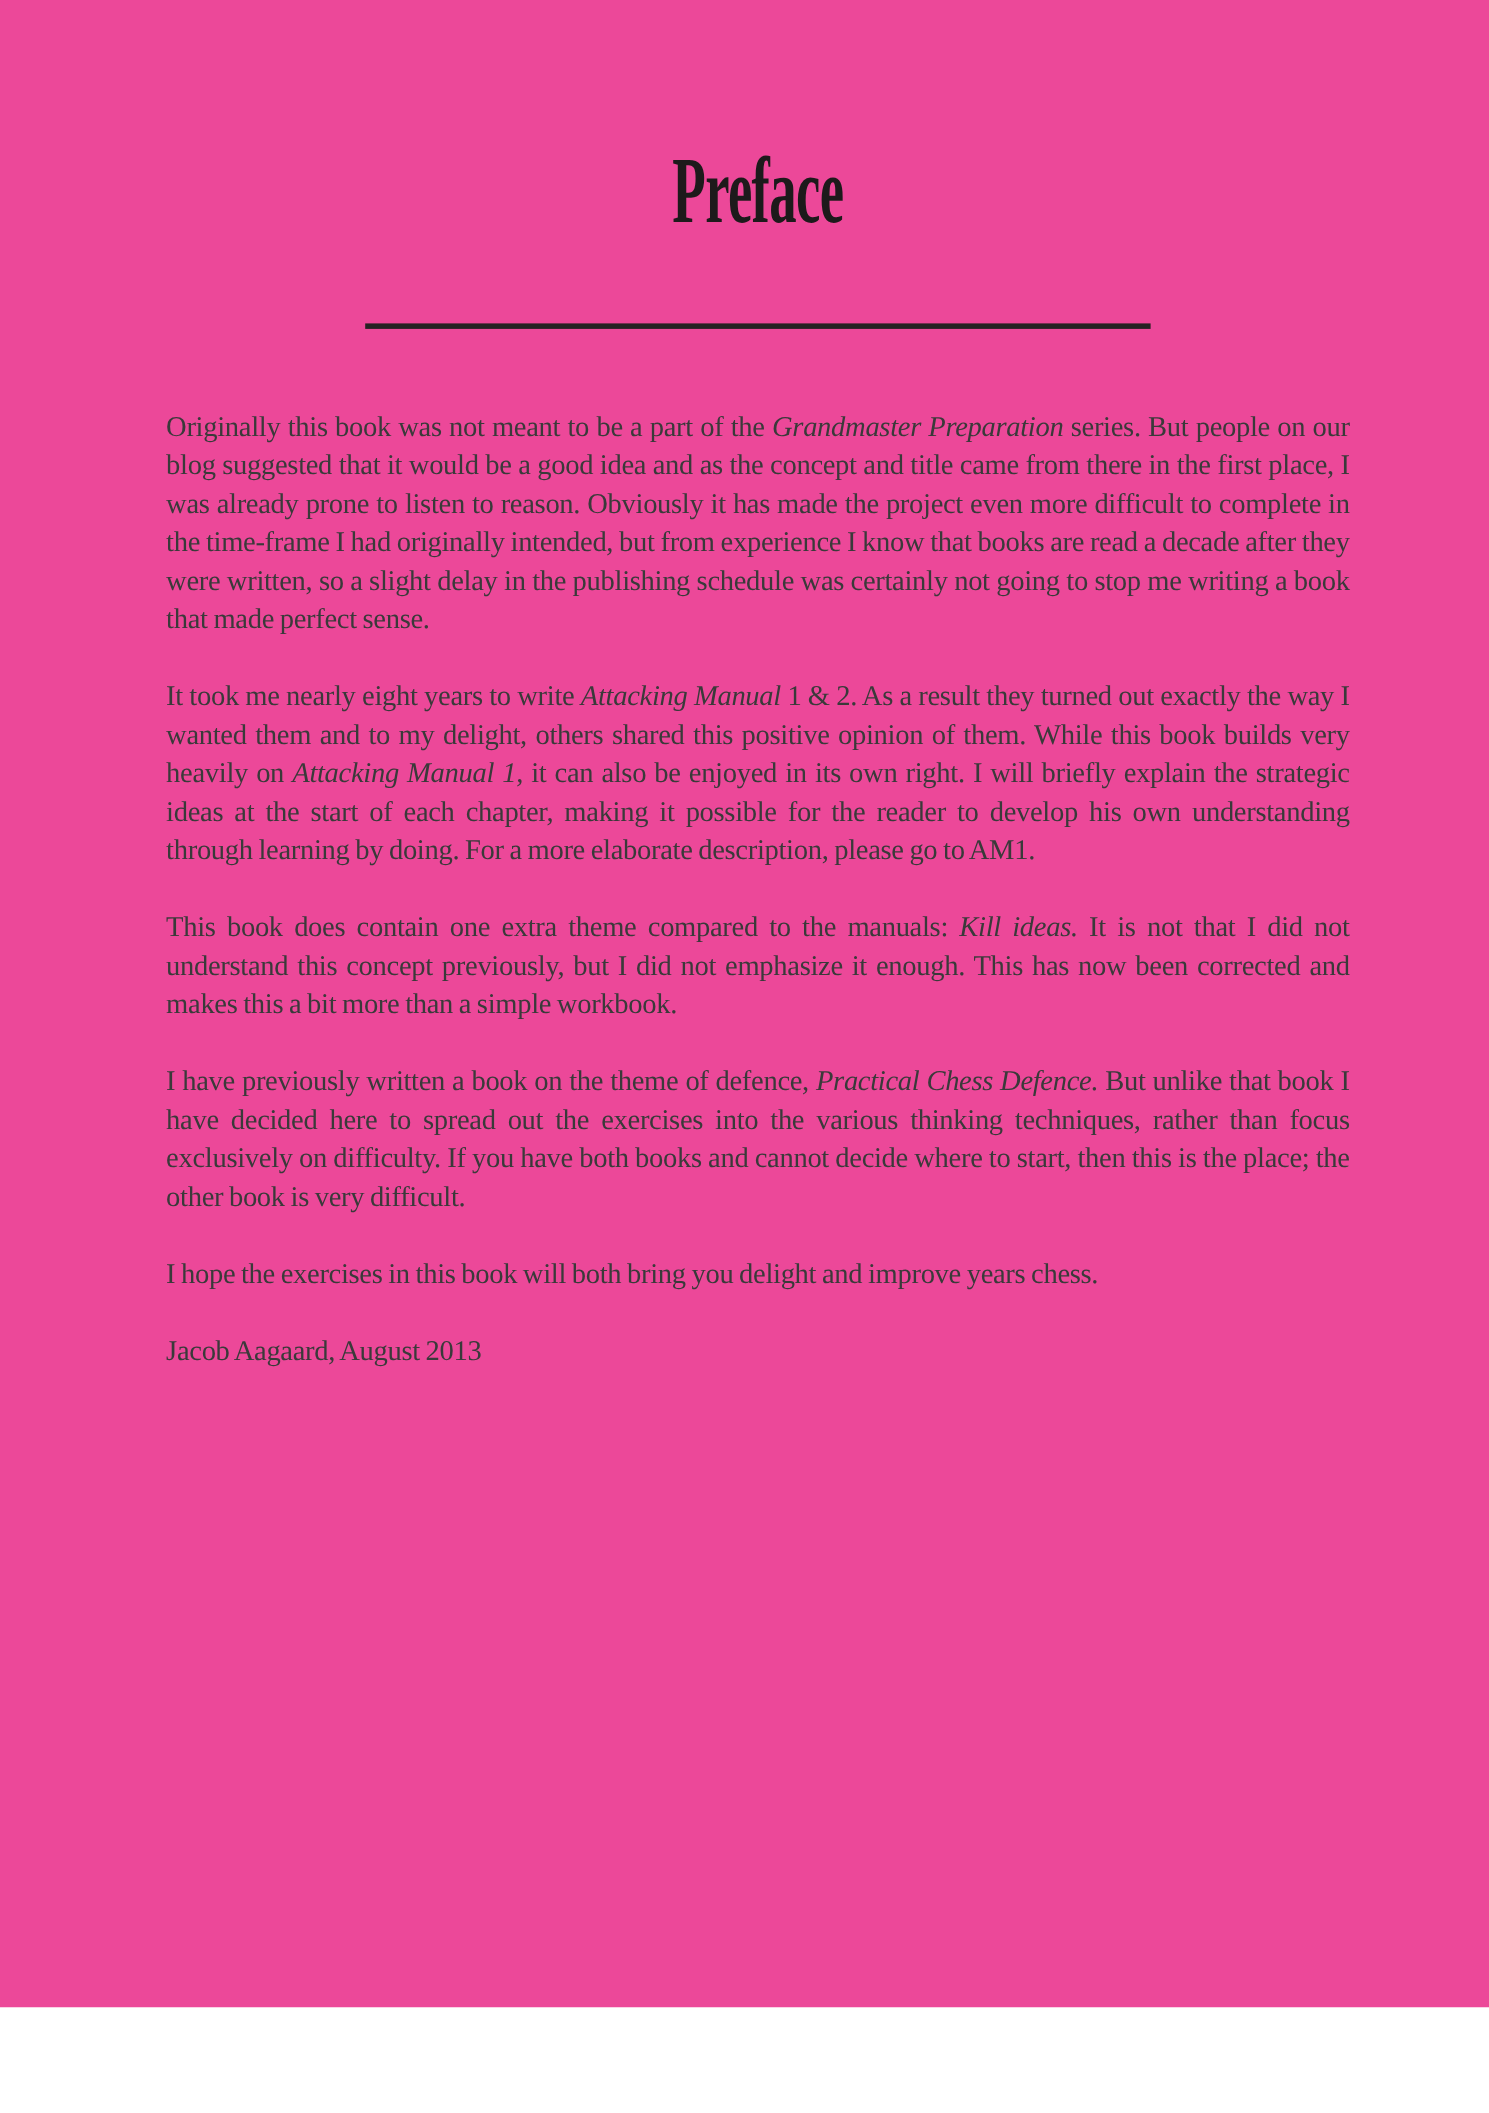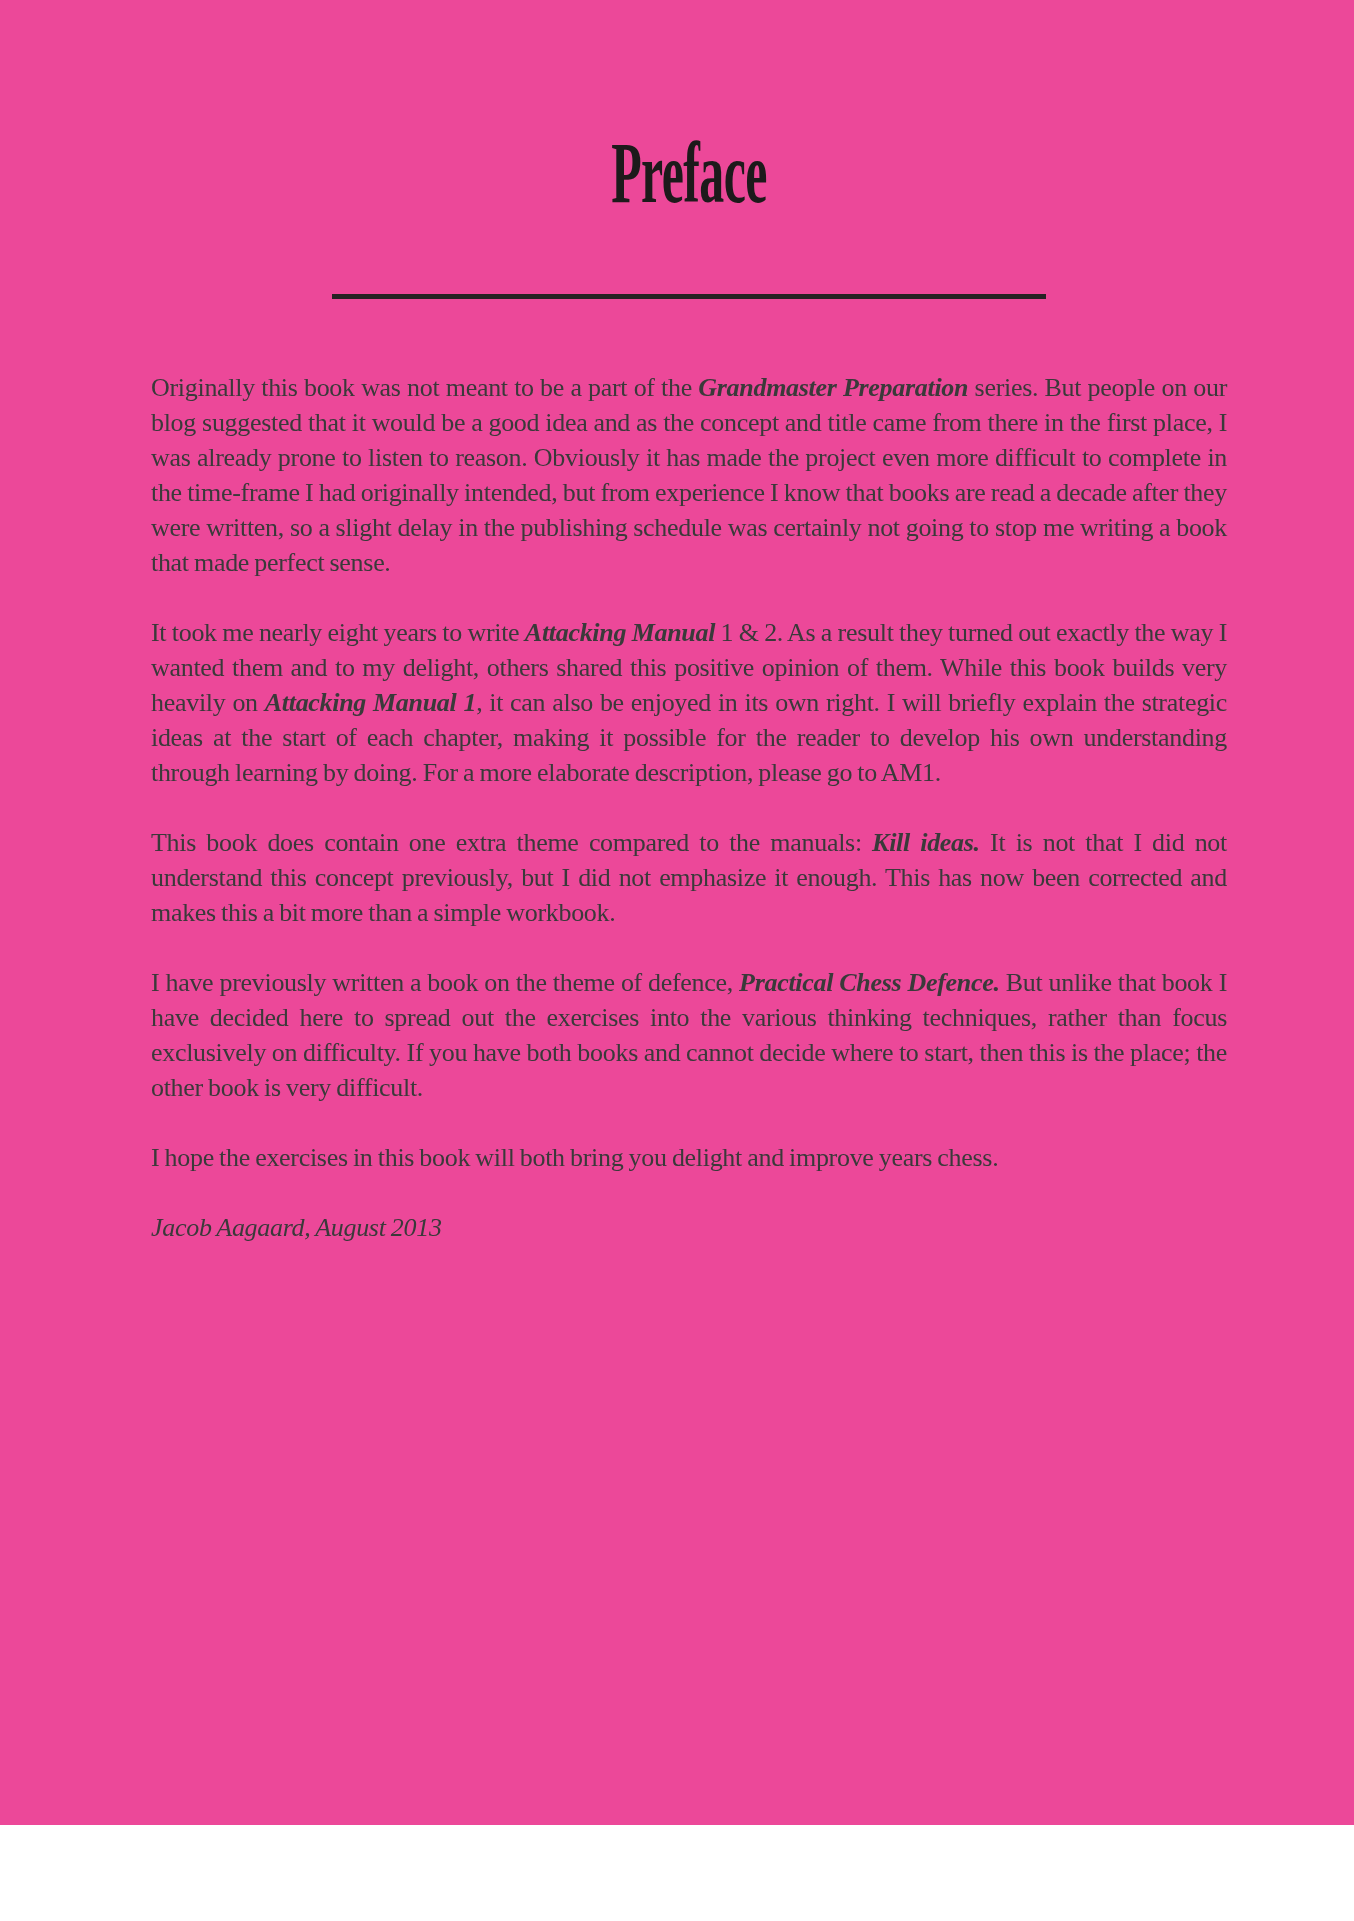--- a/index.html
+++ b/index.html
@@ -34,26 +34,26 @@
   .text-col {
     width: 1076px;
     margin: 71px auto 0 auto;
     font-size: 26px;
     line-height: 35px;
     letter-spacing: -0.3px;
     word-spacing: -1px;
     text-align: justify;
   }
   .para { margin: 0 0 35px 0; }
-  .it { font-style: italic; font-weight: bold; }
+  .it { font-style: italic; }
   .closing, .sig {
     margin: 0 0 35px 0;
     text-align: left;
   }
-  .sig { margin-bottom: 0; font-style: italic; }
+  .sig { margin-bottom: 0; }
 </style>
 </head>
 <body>
 
 <main class="page">
   <h1 class="title">Preface</h1>
   <div class="rule"></div>
   <div class="text-col">
     <section>
         <p class="para"><span>Originally this book was not meant to be a part of the </span><span class="it">Grandmaster Preparation</span><span> series. But people on our blog suggested that it would be a good idea and as the concept and title came from there in the first place, I was already prone to listen to reason. Obviously it has made the project even more difficult to complete in the time-frame I had originally intended, but from experience I know that books are read a decade after they were written, so a slight delay in the publishing schedule was certainly not going to stop me writing a book that made perfect sense.</span></p>

